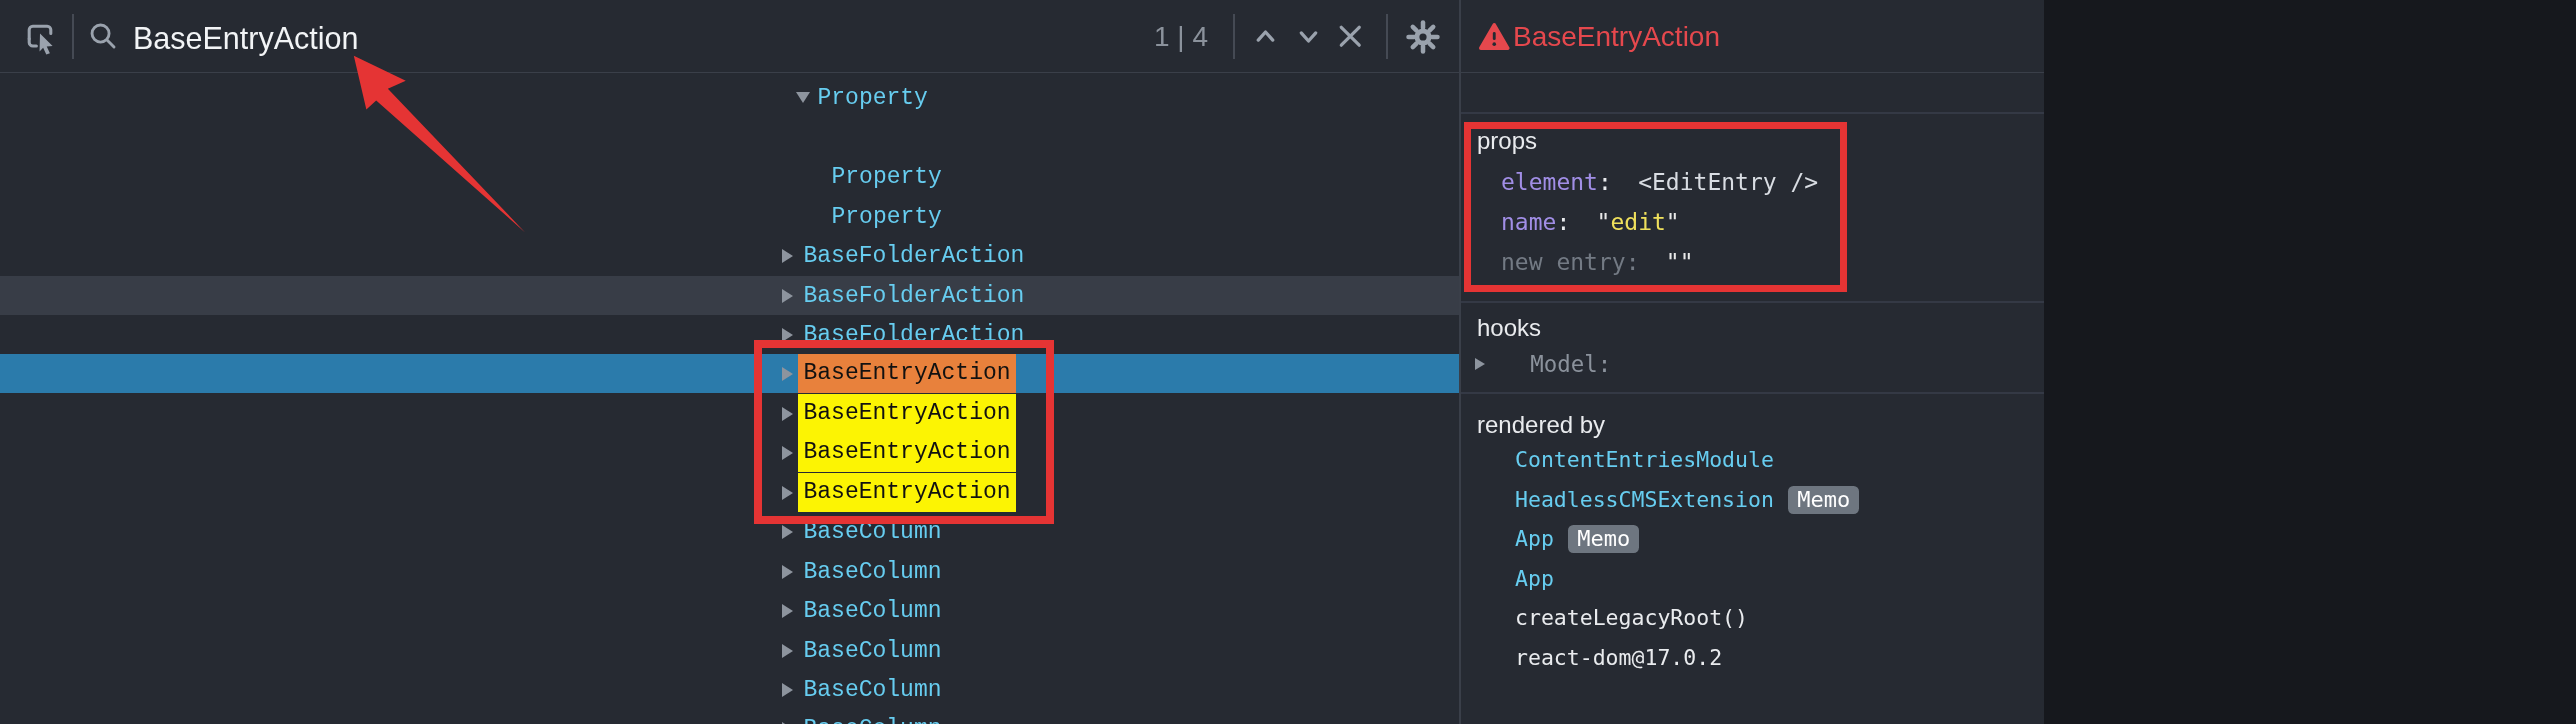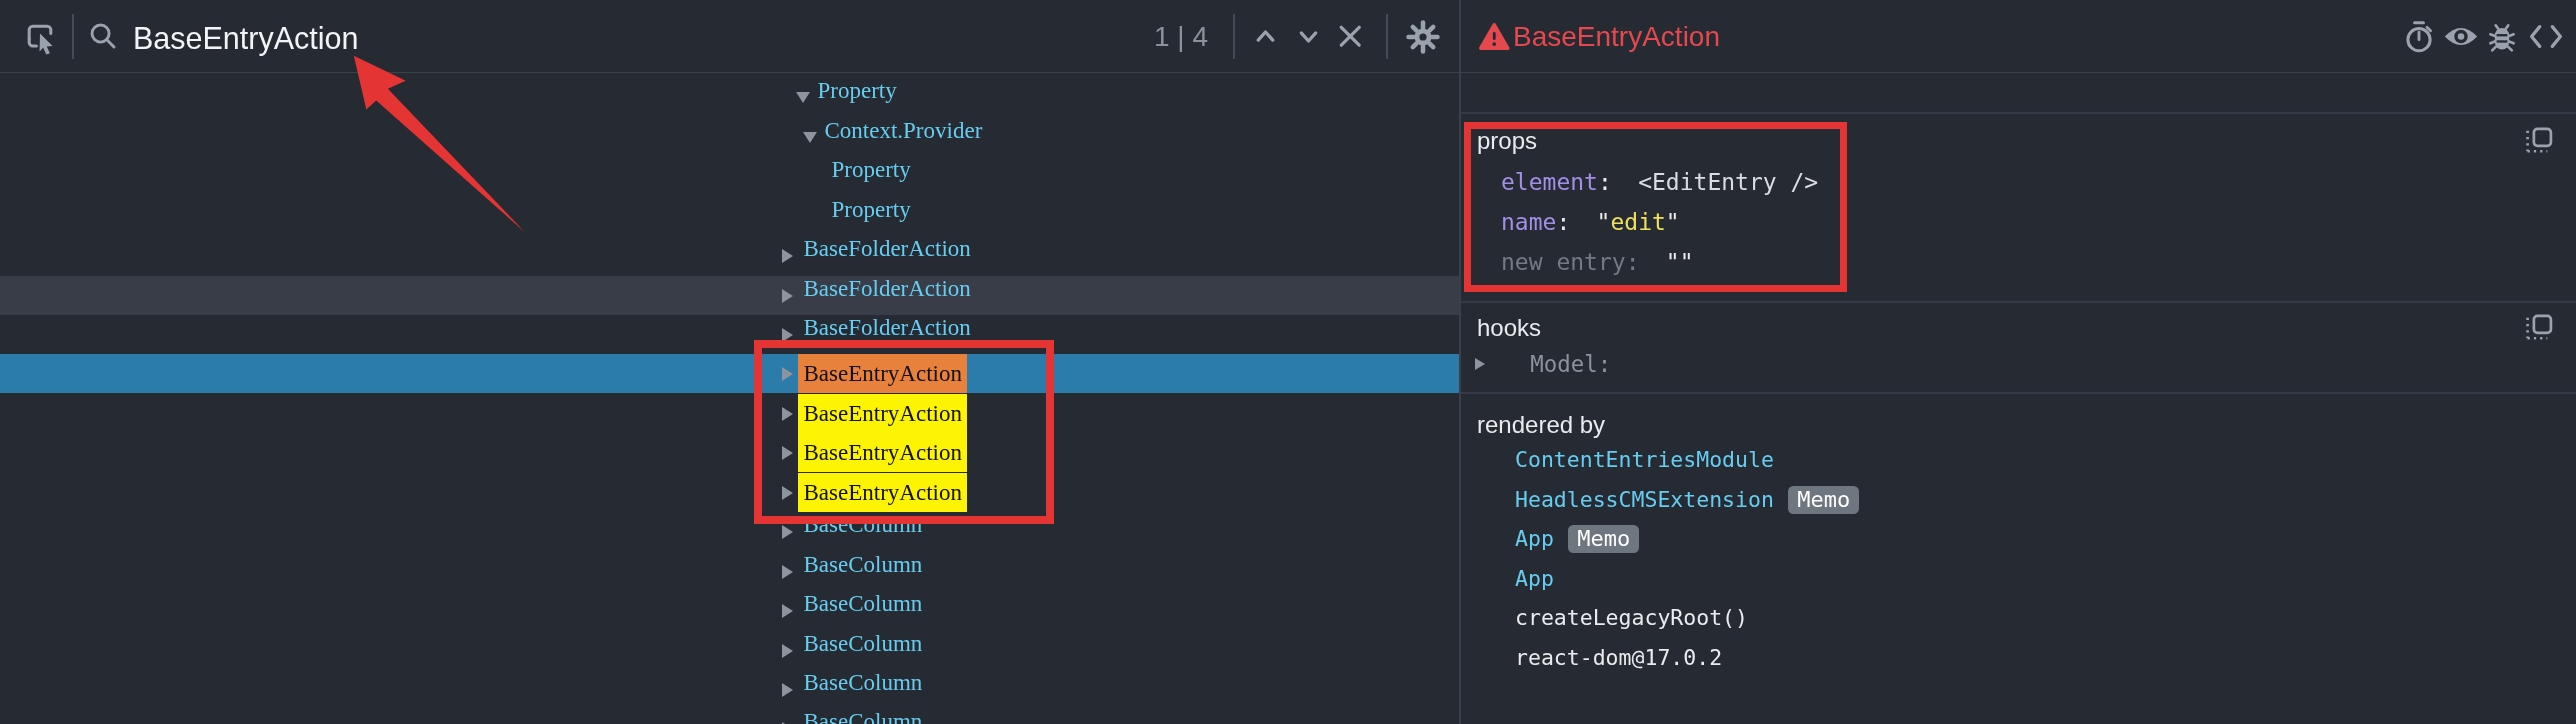--- a/index.html
+++ b/index.html
@@ -1,39 +1,39 @@
 <!DOCTYPE html>
 <html style="font-size:14.3px"><head>
 <meta charset="utf-8">
 <style>
   html,body{margin:0;padding:0;background:#16181d;}
   .app{
-    position:relative;width:2576px;height:724px;overflow:hidden;
+    position:relative;width:2044px;height:724px;overflow:hidden;
     background:#262a32;
     font-family:"Liberation Sans",sans-serif;
     -webkit-font-smoothing:antialiased;
   }
   
   .toolbar{position:absolute;left:0;top:0;width:2576px;height:73px;border-bottom:1.8px solid #3a3f49;box-sizing:border-box;}
   .vsep{position:absolute;top:14.3px;width:1.8px;height:45px;background:#454a54;}
   .icon-btn{position:absolute;top:0;height:73px;display:flex;align-items:center;justify-content:center;cursor:pointer;background:none;border:none;padding:0;}
   .search-input{
     position:absolute;left:131px;top:18px;width:896px;height:39px;
     background:transparent;border:none;outline:none;color:#f2f4f6;
     font-family:"Liberation Sans",sans-serif;font-size:30.5px;
   }
   .result-count{position:absolute;left:1154px;top:0;height:73px;line-height:73px;color:#8b929c;font-size:28px;}
   
   .panel-divider{position:absolute;left:1459px;top:0;width:1.8px;height:724px;background:#3a3f49;}
   
   .tree{position:absolute;left:0;top:73px;width:1459px;height:651px;overflow:hidden;}
   .tree-row{
     position:absolute;left:0;width:1459px;height:39px;
-    display:flex;box-sizing:border-box;
-    font-family:Liberation Serif, serif;font-size:23px;color:#67cdf0;cursor:pointer;
+    display:flex;align-items:center;box-sizing:border-box;
+    font-family:Liberation Mono, monospace;font-size:23px;color:#67cdf0;cursor:pointer;
   }
   .tree-row.bg-hover{background:#383d47;}
   .tree-row.bg-selected{background:#2b7bab;}
   .chev{width:21.5px;height:39px;display:flex;align-items:center;flex:none;}
   .chev i{display:block;width:0;height:0;}
   .chev.right i{border-left:11.7px solid #8d949e;border-top:7.2px solid transparent;border-bottom:7.2px solid transparent;}
   .chev.down i{border-top:11.7px solid #8d949e;border-left:7.2px solid transparent;border-right:7.2px solid transparent;}
   .chev.hidden{visibility:hidden;}
   .tree-label{white-space:pre;}
   .tree-label.mark-current,.tree-label.mark-match{display:inline-block;height:39px;line-height:39px;padding:0 5.4px;margin-left:-5.4px;color:#111111;}
@@ -160,26 +160,20 @@
     </button>
   </div>
 
   <div class="tree">
       <div class="tree-row" style="top: 5.4px; padding-left: 796px;">
       <span class="chev down">
           <i></i>
         </span>
       <span class="tree-label">Property</span>
     </div>
-      <div class="tree-row" style="top: 45px; padding-left: 803px;">
-      <span class="chev down">
-          <i></i>
-        </span>
-      <span class="tree-label">Context.Provider</span>
-    </div>
       <div class="tree-row" style="top: 84px; padding-left: 810px;">
       <span class="chev hidden">
           <i></i>
         </span>
       <span class="tree-label">Property</span>
     </div>
       <div class="tree-row" style="top: 124px; padding-left: 810px;">
       <span class="chev hidden">
           <i></i>
         </span>

